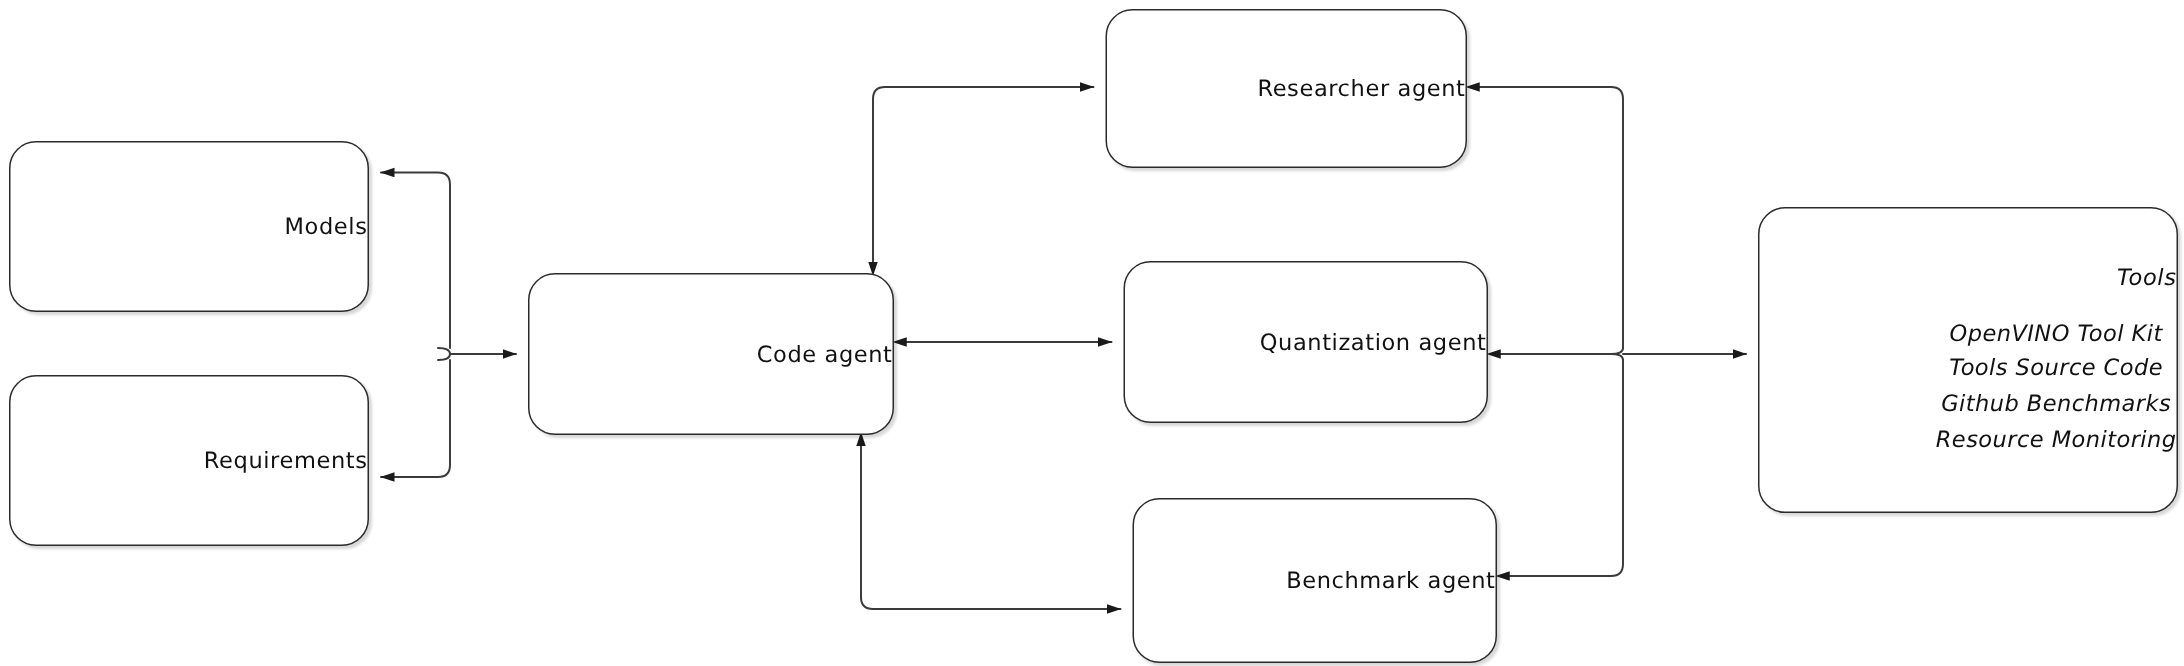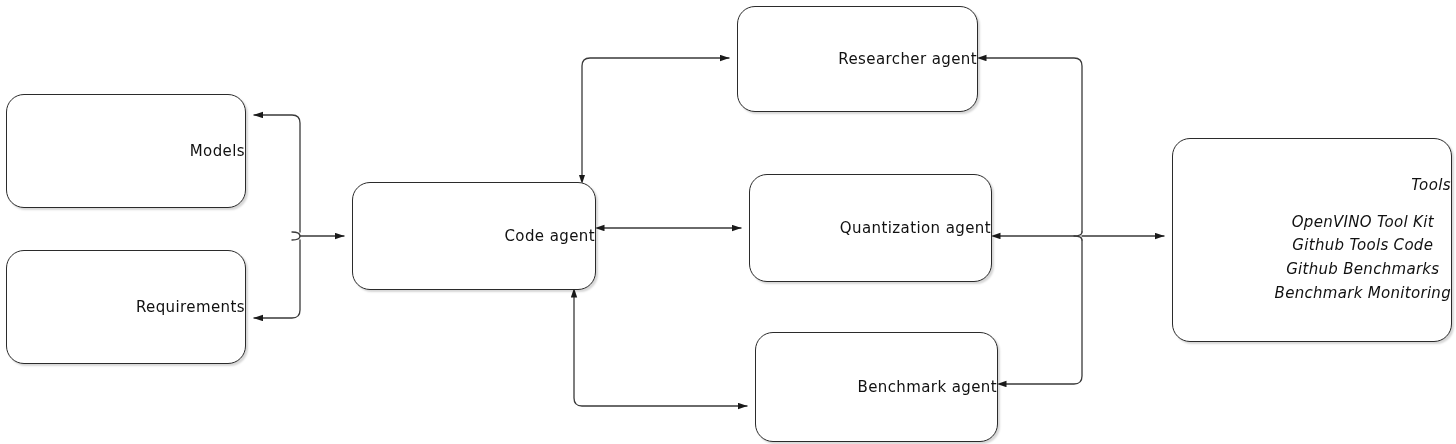--- a/index.html
+++ b/index.html
@@ -138,19 +138,19 @@
   </div>
 
   <div class="node" id="node-benchmark">
     <span class="node-label">Benchmark agent</span>
   </div>
 
   <div class="node" id="node-tools">
     <span class="tools-title">Tools</span>
     <div class="tools-list">
       <span class="tools-item">OpenVINO Tool Kit</span>
-      <span class="tools-item">Github Tools Code</span>
+      <span class="tools-item">Tools Source Code</span>
       <span class="tools-item">Github Benchmarks</span>
-      <span class="tools-item">Benchmark Monitoring</span>
+      <span class="tools-item">Resource Monitoring</span>
     </div>
   </div>
 
 </div>
 
 </body></html>

